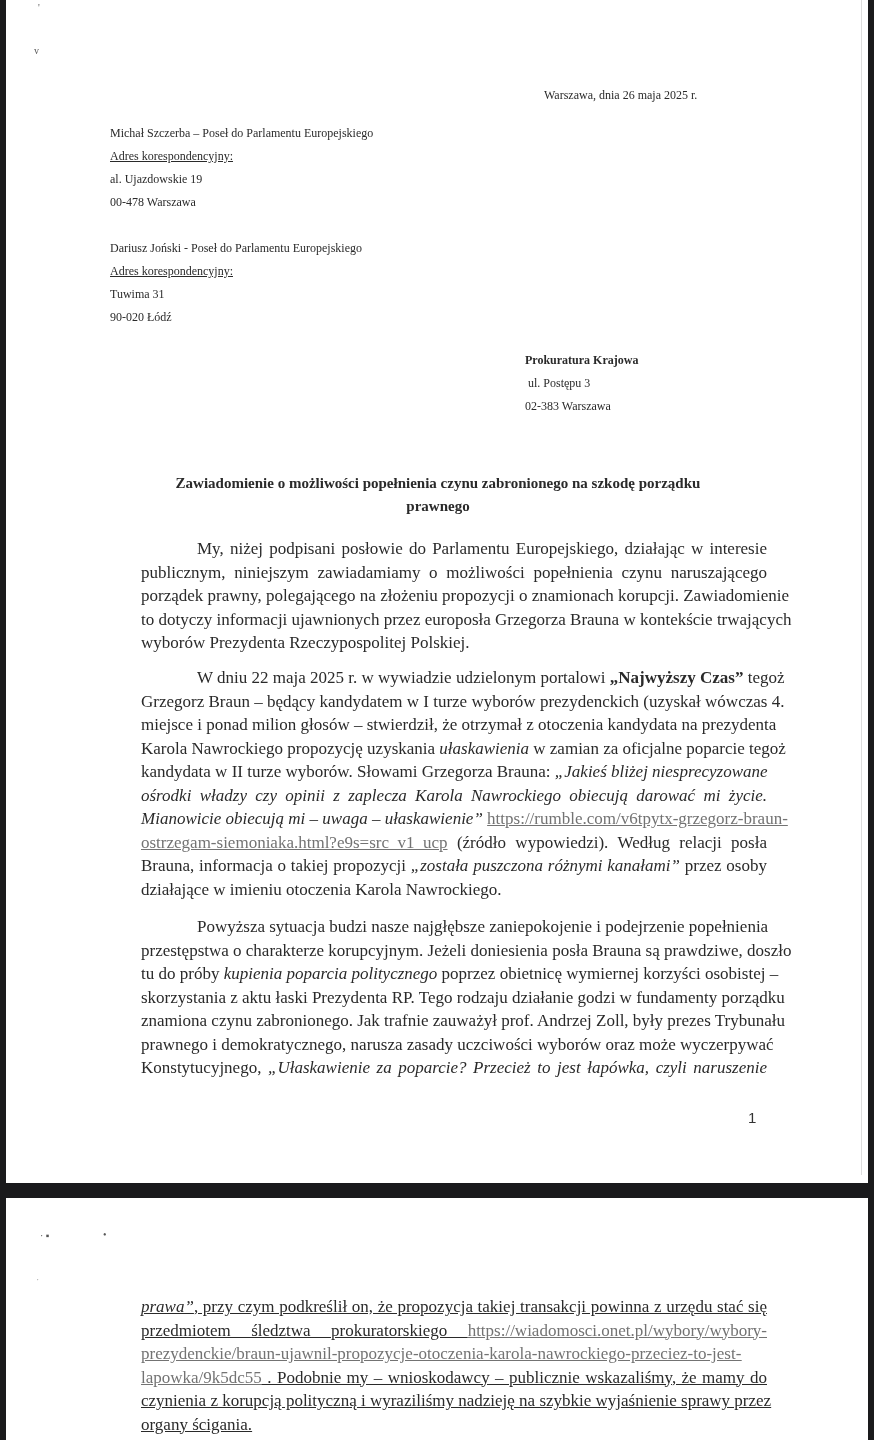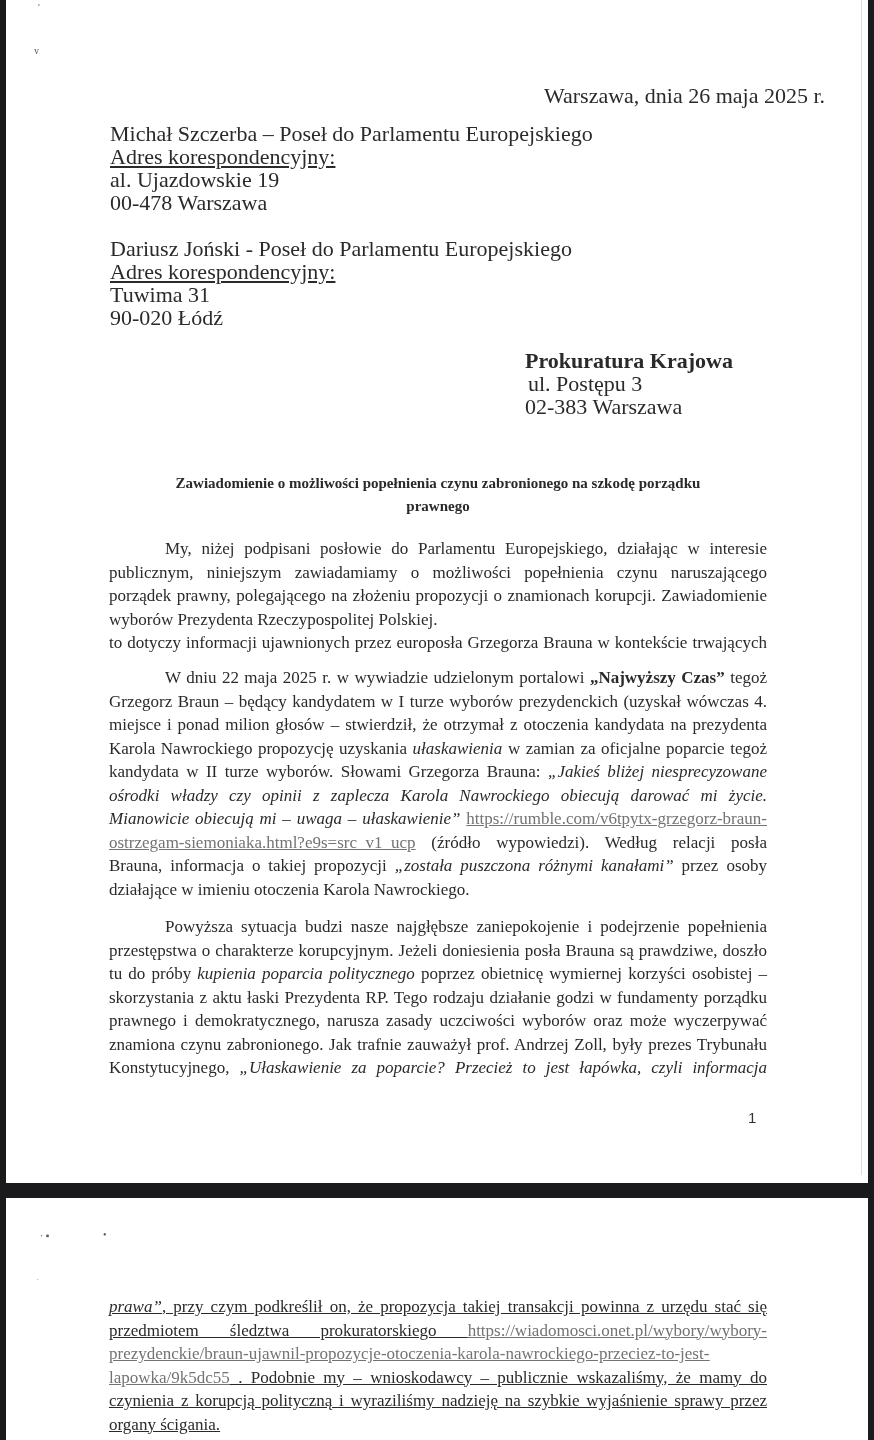--- a/index.html
+++ b/index.html
@@ -8,26 +8,26 @@
     background:#1a1a1c;
     font-family:"Liberation Serif", "DejaVu Serif", serif;
     color:#2a2a2a;
     position:relative;
   }
   .page {
     position:absolute; background:#fff;
   }
   .page1 { left:6px; top:0; width:862px; height:1183px; }
   .page2 { left:6px; top:1198px; width:862px; height:242px; }
-  .t { position:absolute; font-size:22px; line-height:23px; white-space:nowrap; }
+  .t { position:absolute; font-size:12px; line-height:23px; white-space:nowrap; }
   .scan-mark { position:absolute; color:#555; font-size:10px; }
   .link { color:#737373; text-decoration:underline; }
   .under { text-decoration:underline; }
   .just { position:absolute; left:103px; width:658px; font-size:17px; line-height:23.5px; text-align:justify; }
-  .just .line { display:block; text-align:justify; text-align-last:justify; white-space:nowrap; height:23.5px; }
+  .just .line { display:block; text-align:justify; text-align-last:justify; white-space:nowrap; height:23.5px;margin-left:32px; }
   .just .line.last { text-align-last:left; }
   .indent { padding-left:56px; }
   .title { position:absolute; left:103px; width:658px; text-align:center; font-weight:bold; font-size:15px; line-height:23px; }
   .pagenum { position:absolute; left:742px; top:1109px; font-family:"Liberation Sans", sans-serif; font-size:15px; color:#333; }
   .edge { position:absolute; left:855px; top:0; width:1px; height:1175px; background:#ddd; }
 </style>
 </head>
 <body>
 
 <div class="page page1">
@@ -53,45 +53,45 @@
 
   <div class="title" style="top:472px;">
     <div>Zawiadomienie o możliwości popełnienia czynu zabronionego na szkodę porządku</div>
     <div>prawnego</div>
   </div>
 
   <div class="just" style="top:537px;">
     <span class="line indent">My, niżej podpisani posłowie do Parlamentu Europejskiego, działając w interesie</span>
     <span class="line">publicznym, niniejszym zawiadamiamy o możliwości popełnienia czynu naruszającego</span>
     <span class="line">porządek prawny, polegającego na złożeniu propozycji o znamionach korupcji. Zawiadomienie</span>
+    <span class="line">to dotyczy informacji ujawnionych przez europosła Grzegorza Brauna w kontekście trwających</span>
     <span class="line last">wyborów Prezydenta Rzeczypospolitej Polskiej.</span>
-    <span class="line">to dotyczy informacji ujawnionych przez europosła Grzegorza Brauna w kontekście trwających</span>
   </div>
 
   <div class="just" style="top:666px;">
     <span class="line indent"><span>W dniu 22 maja 2025 r. w wywiadzie udzielonym portalowi </span><b>„Najwyższy Czas”</b><span> tegoż</span></span>
     <span class="line">Grzegorz Braun – będący kandydatem w I turze wyborów prezydenckich (uzyskał wówczas 4.</span>
     <span class="line">miejsce i ponad milion głosów – stwierdził, że otrzymał z otoczenia kandydata na prezydenta</span>
     <span class="line"><span>Karola Nawrockiego propozycję uzyskania </span><i>ułaskawienia</i><span> w zamian za oficjalne poparcie tegoż</span></span>
     <span class="line"><span>kandydata w II turze wyborów. Słowami Grzegorza Brauna: </span><i>„Jakieś bliżej niesprecyzowane</i></span>
     <span class="line"><i>ośrodki władzy czy opinii z zaplecza Karola Nawrockiego obiecują darować mi życie.</i></span>
     <span class="line"><i>Mianowicie obiecują mi – uwaga – ułaskawienie”</i> <span class="link">https://rumble.com/v6tpytx-grzegorz-braun-</span></span>
     <span class="line"><span class="link">ostrzegam-siemoniaka.html?e9s=src_v1_ucp</span><span> (źródło wypowiedzi). Według relacji posła</span></span>
     <span class="line"><span>Brauna, informacja o takiej propozycji </span><i>„została puszczona różnymi kanałami”</i><span> przez osoby</span></span>
     <span class="line last">działające w imieniu otoczenia Karola Nawrockiego.</span>
   </div>
 
   <div class="just" style="top:915px;">
     <span class="line indent">Powyższa sytuacja budzi nasze najgłębsze zaniepokojenie i podejrzenie popełnienia</span>
     <span class="line">przestępstwa o charakterze korupcyjnym. Jeżeli doniesienia posła Brauna są prawdziwe, doszło</span>
     <span class="line"><span>tu do próby </span><i>kupienia poparcia politycznego</i><span> poprzez obietnicę wymiernej korzyści osobistej –</span></span>
     <span class="line">skorzystania z aktu łaski Prezydenta RP. Tego rodzaju działanie godzi w fundamenty porządku</span>
+    <span class="line">znamiona czynu zabronionego. Jak trafnie zauważył prof. Andrzej Zoll, były prezes Trybunału</span>
     <span class="line">prawnego i demokratycznego, narusza zasady uczciwości wyborów oraz może wyczerpywać</span>
-    <span class="line">znamiona czynu zabronionego. Jak trafnie zauważył prof. Andrzej Zoll, były prezes Trybunału</span>
-    <span class="line"><span>Konstytucyjnego, </span><i>„Ułaskawienie za poparcie? Przecież to jest łapówka, czyli informacja</i></span>
+    <span class="line"><span>Konstytucyjnego, </span><i>„Ułaskawienie za poparcie? Przecież to jest łapówka, czyli naruszenie</i></span>
   </div>
 
   <div class="pagenum">1</div>
 </div>
 
 <div class="page page2">
   <span class="scan-mark" style="left:34px;top:32px;">· ▪</span>
   <span class="scan-mark" style="left:97px;top:31px;">•</span>
   <span class="scan-mark" style="left:30px;top:76px;color:#aaa;">·</span>
 

